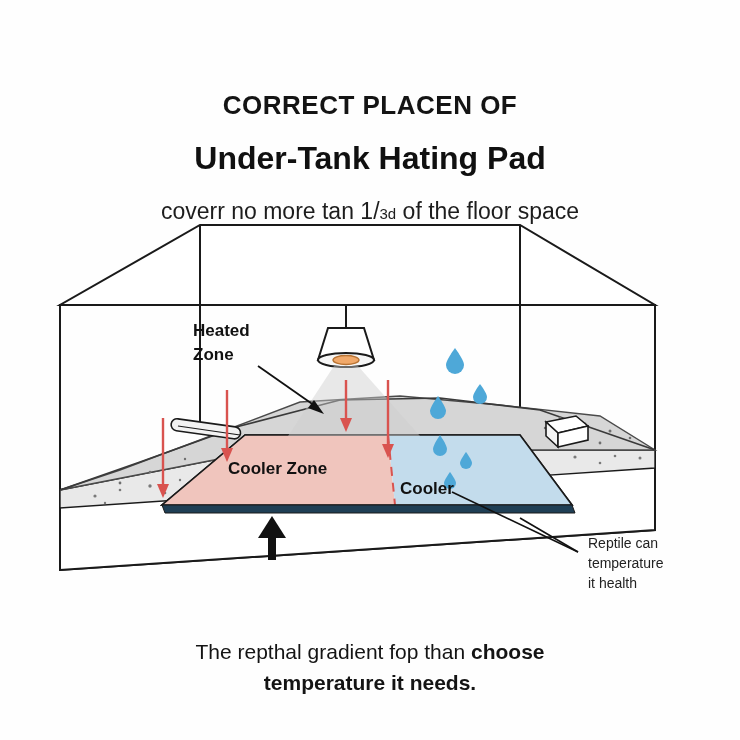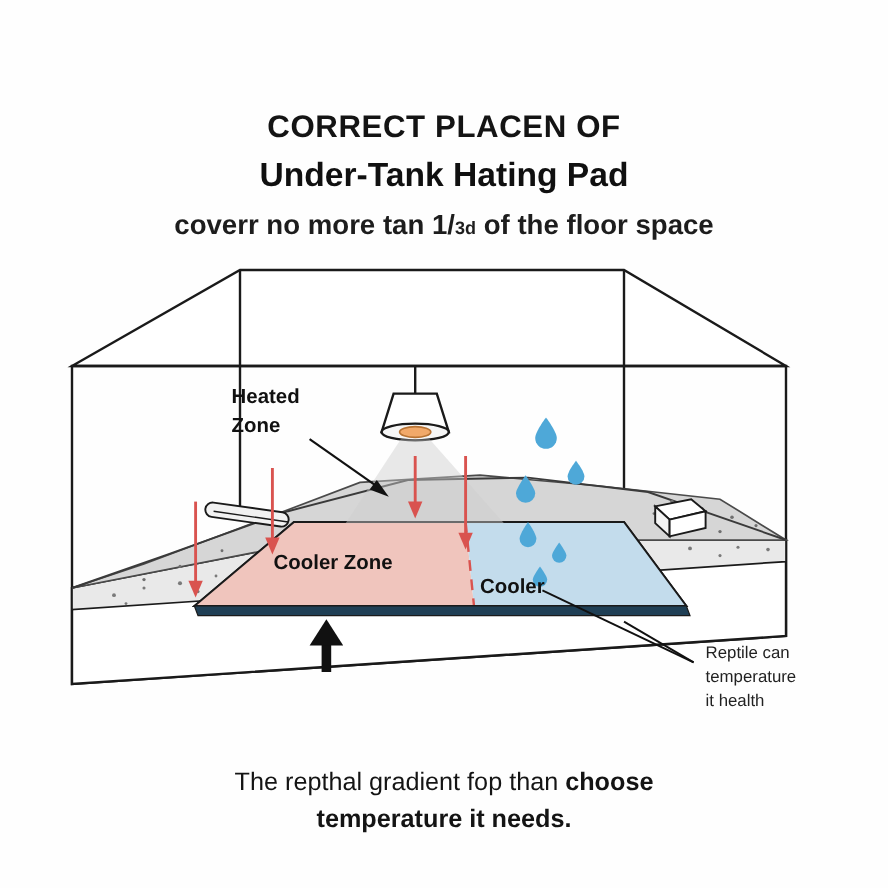--- a/index.html
+++ b/index.html
@@ -28,32 +28,32 @@
   }
   .title-line1 {
     font-size: 26px;
     font-weight: bold;
     letter-spacing: 0.5px;
     color: #141414;
     line-height: 34px;
     margin-top: 48px;
   }
   .title-line2 {
-    font-size: 28px;
+    font-size: 32px;
     font-weight: bold;
     color: #101010;
     line-height: 44px;
-    margin-top: 2px;
+    margin-top: 14px;
   }
   .subtitle {
     font-size: 23px;
     color: #1d1d1d;
     line-height: 34px;
-    margin-top: 2px;
-    font-weight: 700;
+    margin-top: 14px;
+    font-weight: 400;
   }
   .sub-frac {
     font-size: 15px;
   }
   .caption-block {
     position: absolute;
     bottom: 42px;
     left: 0;
     width: 740px;
     text-align: center;

